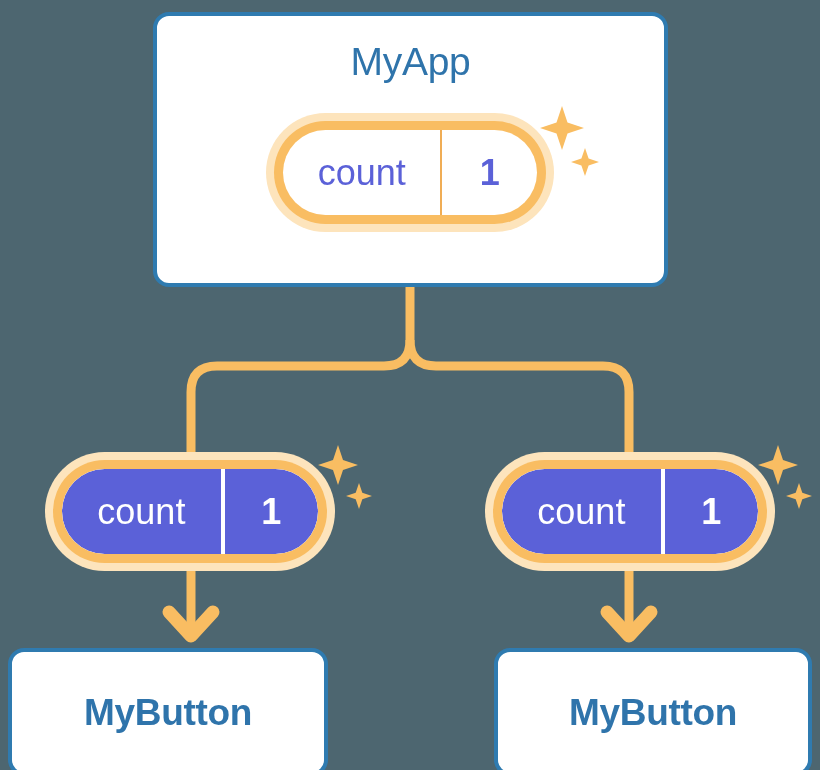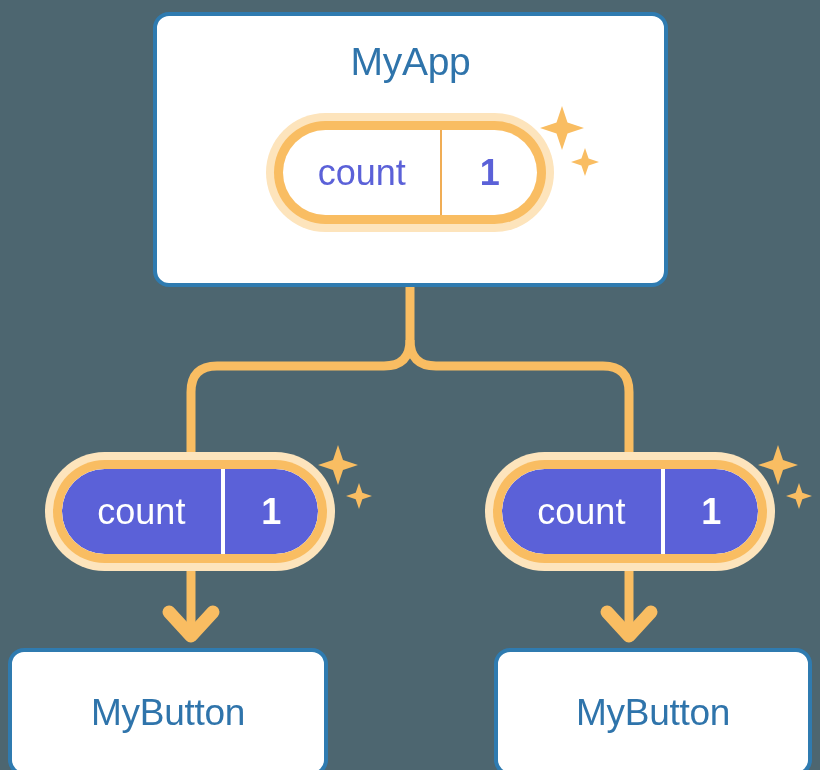--- a/index.html
+++ b/index.html
@@ -64,21 +64,21 @@
     box-sizing: border-box;
     display: flex;
     align-items: center;
     justify-content: center;
   }
   #btn-card-left  { left: 8px;   top: 648px; width: 320px; height: 128px; }
   #btn-card-right { left: 494px; top: 648px; width: 318px; height: 128px; }
   .button-title {
     color: #2f74ab;
     font-size: 37px;
-    font-weight: 400;
+    font-weight: 700;
     letter-spacing: -0.3px;
     line-height: 1;
   }
 
   
   .state-pill {
     position: absolute;
     box-sizing: border-box;
     border-radius: 999px;
     display: flex;

